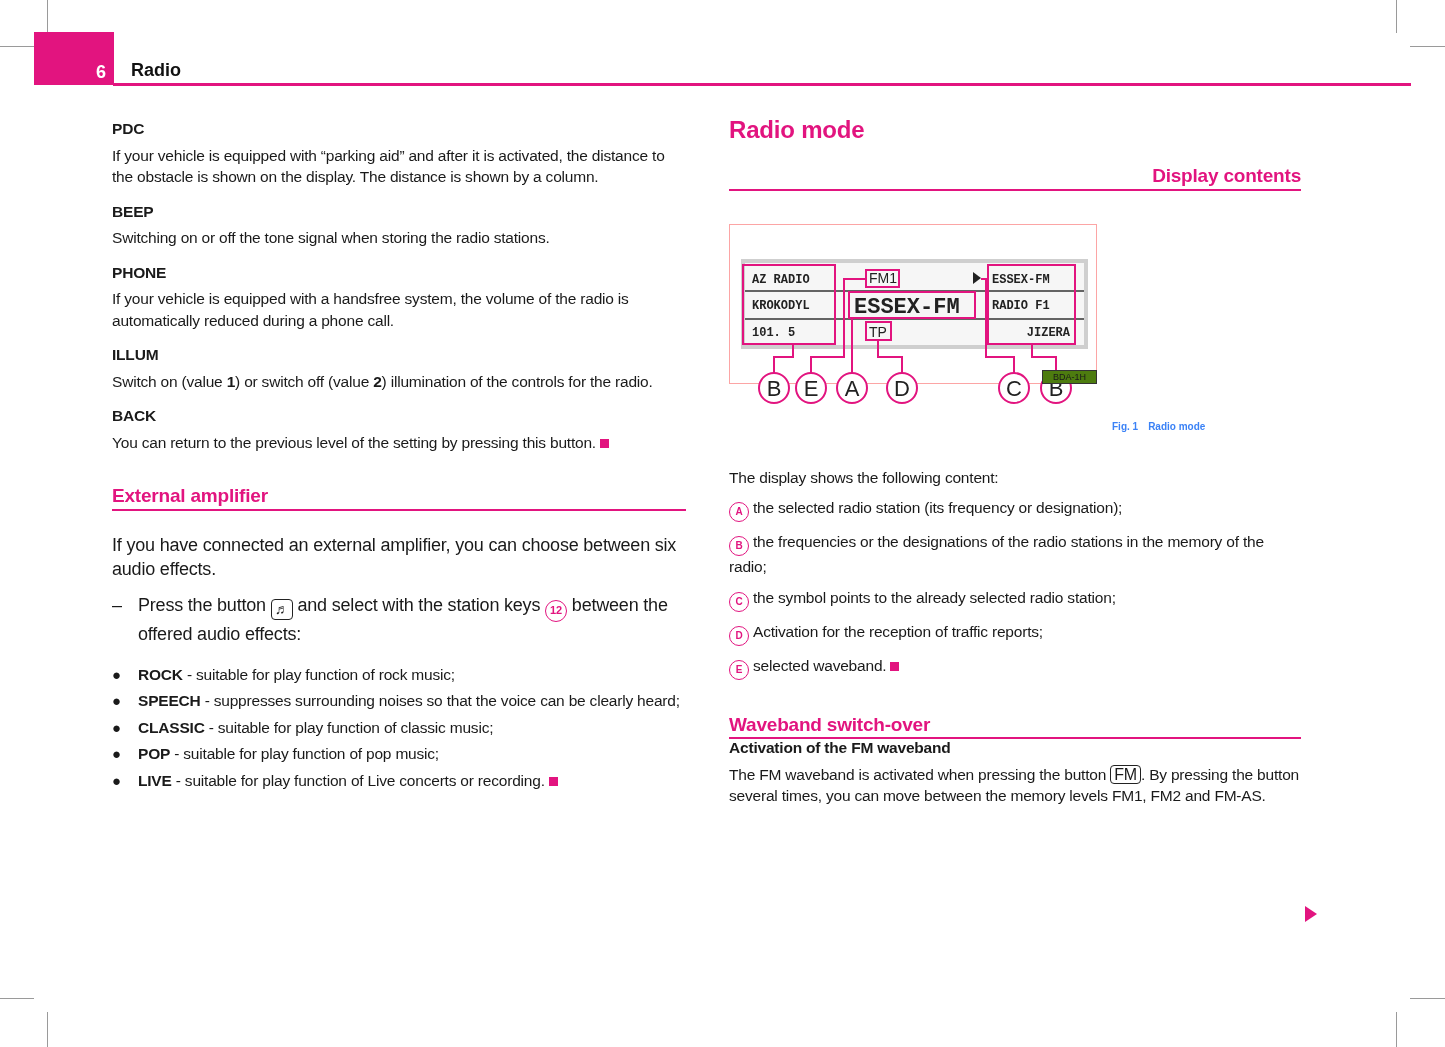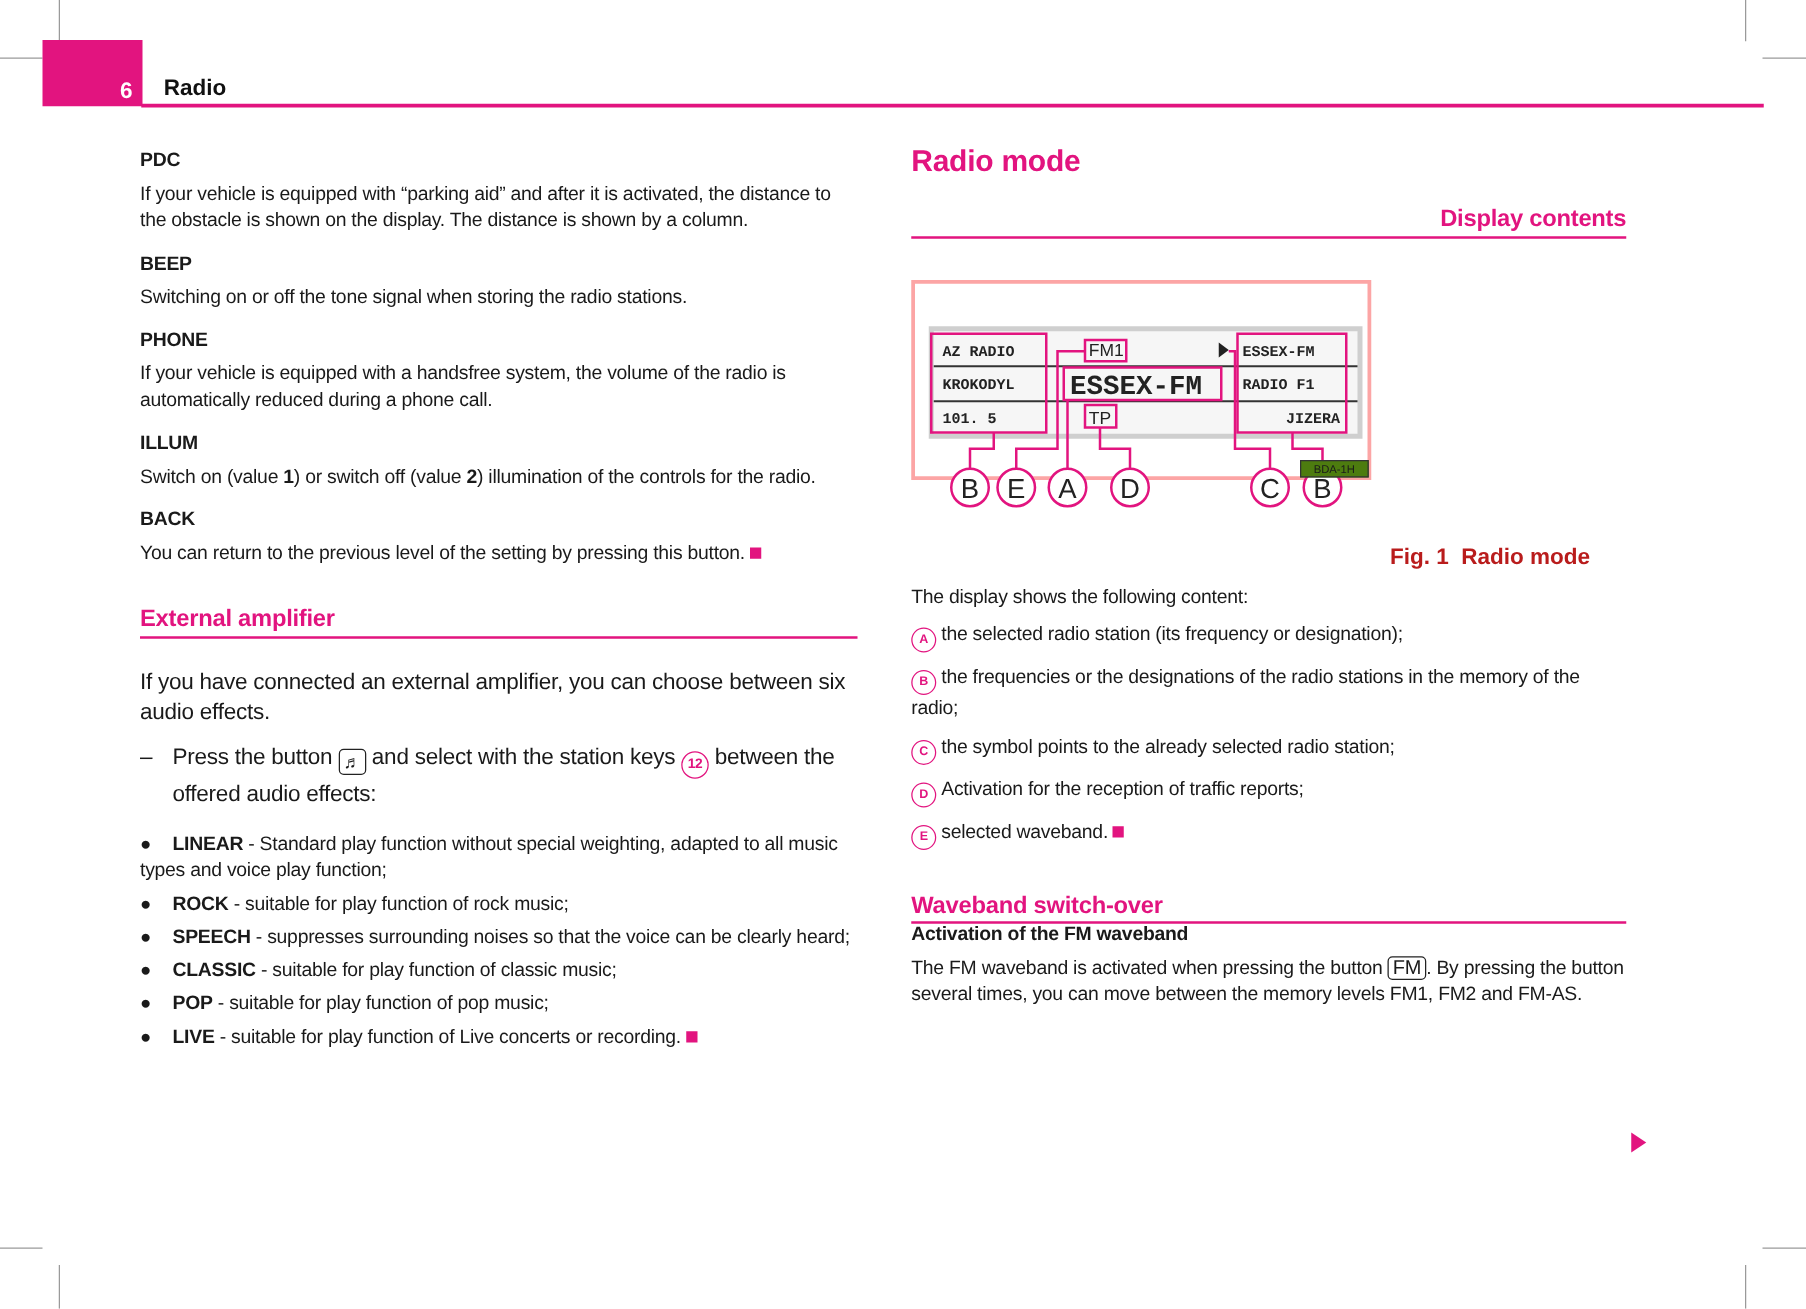--- a/index.html
+++ b/index.html
@@ -31,23 +31,23 @@
   .step-dash { width: 26px; flex-shrink: 0; }
   .btn-glyph { display: inline-block; border: 1.5px solid #222; border-radius: 4px; width: 22px; height: 21px; text-align: center; font-size: 14px; line-height: 18px; vertical-align: -3px; }
   .circ-num { display: inline-block; border: 1.5px solid #e2147f; color: #e2147f; border-radius: 50%; width: 22px; height: 22px; text-align: center; font-size: 11px; line-height: 19px; font-weight: bold; vertical-align: -3px; }
 
   .bullets { margin-top: 18px; list-style: none; }
   .bullets li { position: relative; padding-left: 0; margin-bottom: 5px; }
   .bullets li .dot { display: inline-block; width: 26px; font-size: 15px; }
   .bullets li b { font-weight: bold; }
 
   
-  .figure { position: absolute; left: 729px; top: 224px; width: 368px; height: 160px; border: 3px solid #fca5a5; background: #fff; }
+  .figure { position: absolute; left: 729px; top: 224px; width: 368px; height: 160px; border: 1px solid #fca5a5; background: #fff; }
   .fig-code { position: absolute; right: -1px; bottom: -1px; border: 1px solid #333; font-size: 9px; padding: 1px 10px; background: #4d7c0f; }
-  .fig-caption { position: absolute; left: 1112px; top: 435px; color: #b91c1c; font-weight: bold; font-size: 18px; }
+  .fig-caption { position: absolute; left: 1112px; top: 421px; color: #3b82f6; font-weight: bold; font-size: 10px; }
   .fig-caption .num { margin-right: 10px; }
 
   .list-letters .li { margin-bottom: 9px; }
   .letter { display: inline-block; border: 1.3px solid #e2147f; color: #e2147f; border-radius: 50%; width: 20px; height: 20px; text-align: center; font-size: 10px; line-height: 17px; font-weight: bold; vertical-align: -2px; margin-right: 4px; }
 
   .key-box { display: inline-block; border: 1.3px solid #222; border-radius: 4px; padding: 0 3px; line-height: 17px; font-size: 16px; }
 
   .next-arrow { position: absolute; left: 1305px; top: 906px; width: 0; height: 0; border-top: 8px solid transparent; border-bottom: 8px solid transparent; border-left: 12px solid #e2147f; }
 </style>
 </head>
@@ -91,21 +91,20 @@
   </div>
 
   <div class="h-section" style="margin-top:32px;">External amplifier</div>
   <div class="intro-large">If you have connected an external amplifier, you can choose between six audio effects.</div>
   <div class="step">
     <span class="step-dash">–</span>
     <span><span>Press the button </span><span class="btn-glyph">♬</span><span> and select with the station keys </span><span class="circ-num">12</span><span> between the offered audio effects:</span></span>
   </div>
 
   <ul class="bullets">
-    <li><span class="dot">●</span><b>LINEAR</b><span> - Standard play function without special weighting, adapted to all music types and voice play function;</span></li>
     <li><span class="dot">●</span><b>ROCK</b><span> - suitable for play function of rock music;</span></li>
     <li><span class="dot">●</span><b>SPEECH</b><span> - suppresses surrounding noises so that the voice can be clearly heard;</span></li>
     <li><span class="dot">●</span><b>CLASSIC</b><span> - suitable for play function of classic music;</span></li>
     <li><span class="dot">●</span><b>POP</b><span> - suitable for play function of pop music;</span></li>
     <li><span class="dot">●</span><b>LIVE</b><span> - suitable for play function of Live concerts or recording.</span><span class="end-mark"></span></li>
   </ul>
 </div>
 
 <div class="col right-col">
   <div class="h-chapter">Radio mode</div>

